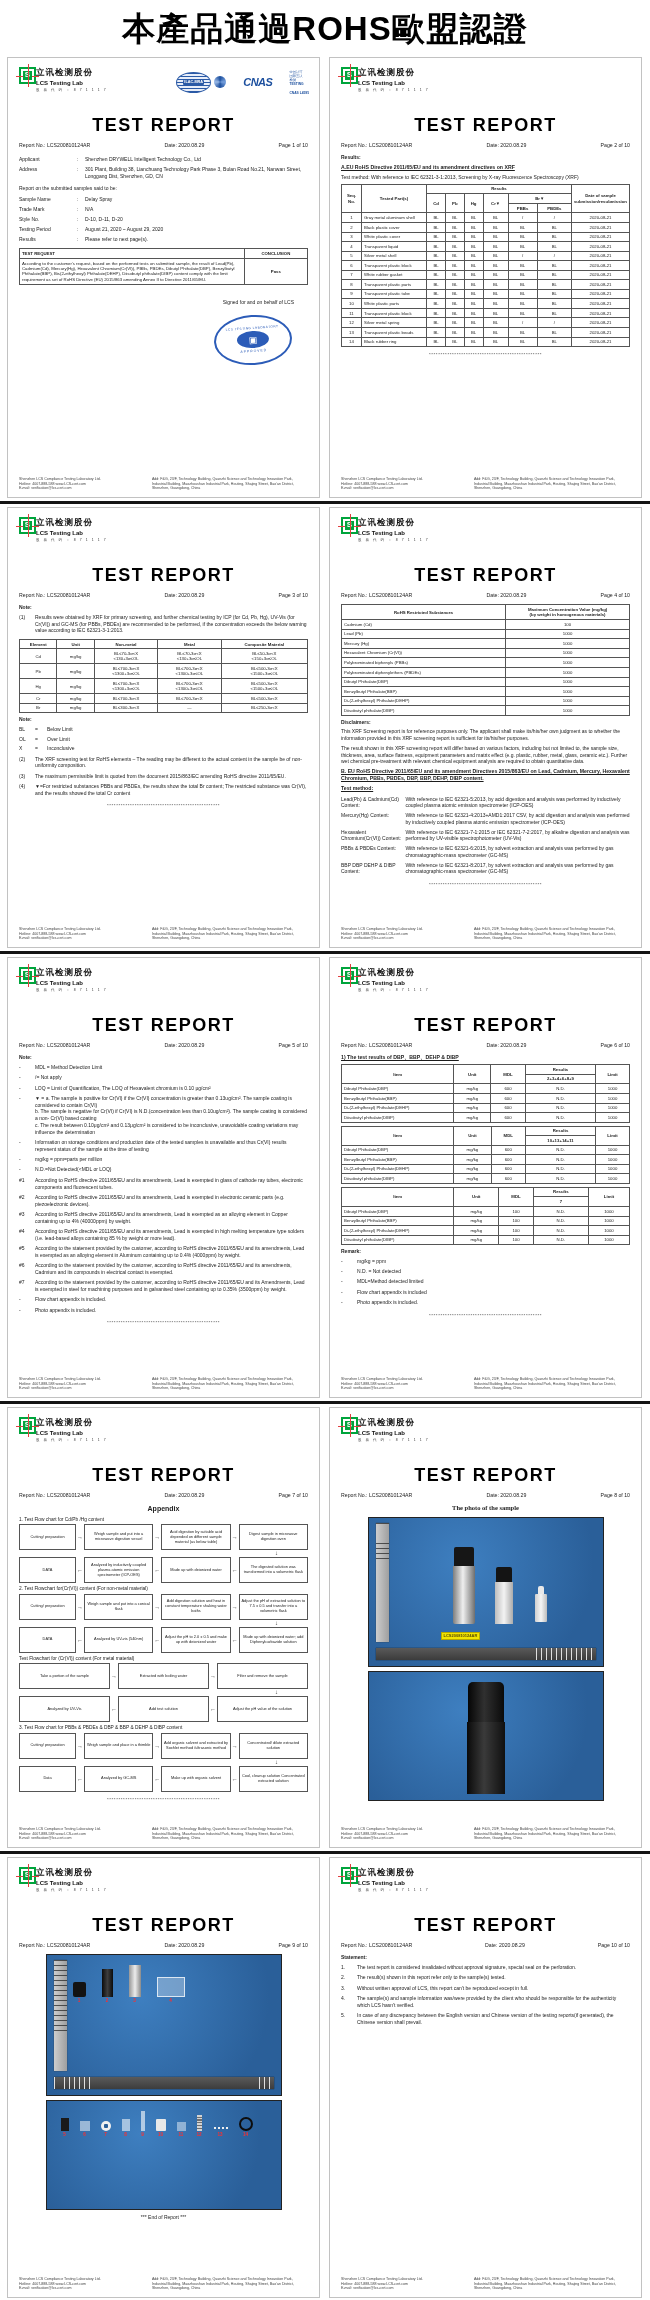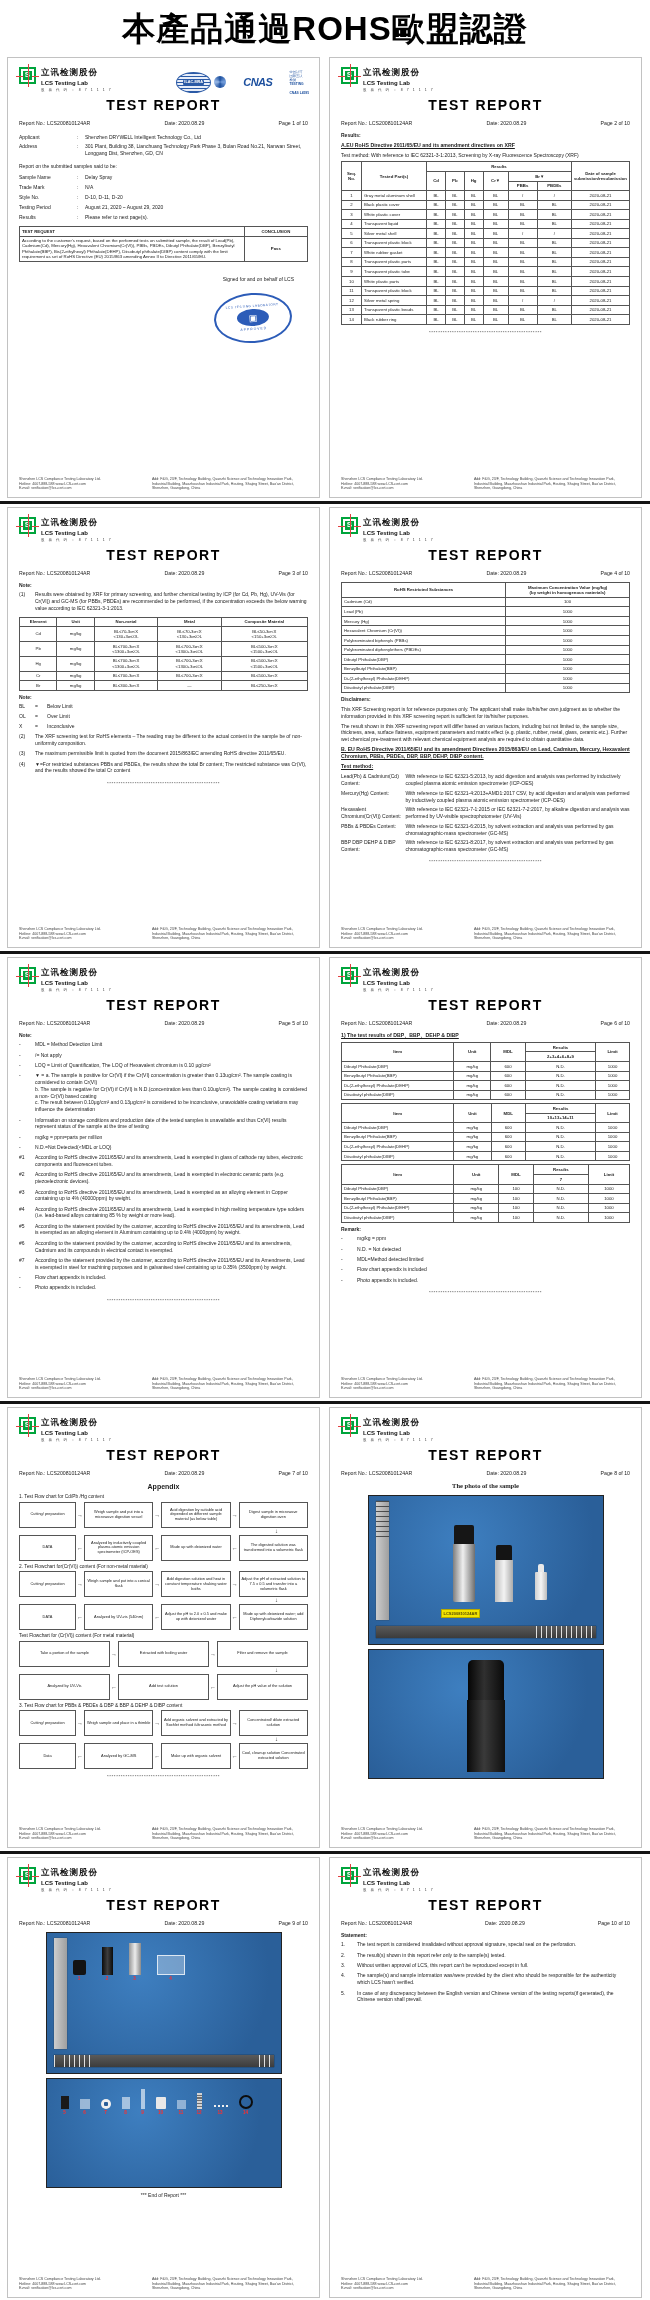--- a/index.html
+++ b/index.html
@@ -10,25 +10,25 @@
   .rowsep{height:3px;background:#141414;margin:3px -7px 3px -7px;}
   .page{background:#fff;border:1px solid #c2c2c2;width:313px;height:441px;box-sizing:border-box;
         padding:9px 11px;position:relative;overflow:hidden;font-size:5px;line-height:1.35;}
   
   .lhead{display:flex;align-items:flex-start;height:22px;}
   .lgico{width:13px;height:13px;border:2.5px solid #00a43c;background:#fff;position:relative;flex:none;}
   .lgico::before{content:"";position:absolute;left:-5px;right:-5px;top:50%;border-top:0.5px solid #e04040;}
   .lgico::after{content:"";position:absolute;top:-5px;bottom:-5px;left:50%;border-left:0.5px solid #e04040;}
   .lgs{position:absolute;inset:2px;background:#00a43c;color:#fff;font-size:8px;font-weight:bold;
        display:flex;align-items:center;justify-content:center;}
-  .lgtxt{margin-left:5px;}
+  .lgtxt{}
   .lgcn{font-size:8.5px;font-weight:bold;letter-spacing:1px;color:#111;}
   .lgen{font-size:6px;font-weight:bold;color:#111;margin-top:0.5px;}
   .lgcode{font-size:3.4px;letter-spacing:1.6px;color:#333;margin-top:1px;}
-  .trt{text-align:center;font-size:14px;font-weight:bold;letter-spacing:1.5px;margin:7px 0 5px;color:#000;}
+  .trt{text-align:center;font-size:18px;font-weight:bold;letter-spacing:1.5px;margin:24px 0 5px;color:#000;}
   .meta{display:flex;justify-content:space-between;font-size:5.2px;margin-bottom:5px;color:#222;}
   
   .certs{position:absolute;right:10px;top:8px;display:flex;gap:3px;align-items:center;}
   .ilac{width:33px;height:19px;border-radius:50%;background:repeating-linear-gradient(#2b5aa6 0 1.4px,#e8eef9 1.4px 3px);
         display:flex;align-items:center;justify-content:center;border:0.5px solid #2b5aa6;}
   .ilac span{font-size:3.8px;font-weight:bold;color:#fff;background:#2b5aa6;padding:0 1px;border-radius:1px;}
   .cnasw{display:flex;align-items:center;gap:17px;}
   .cnas-swirl{width:12px;height:12px;border-radius:50%;background:conic-gradient(#1c4f9e,#76a0dd,#1c4f9e,#9cbbe8,#1c4f9e);}
   .cnas-word{font-size:11px;font-weight:bold;font-style:italic;color:#1c4f9e;letter-spacing:-0.5px;}
   .cnas-right{font-size:3.3px;color:#1c4f9e;line-height:1.25;white-space:pre-line;}

